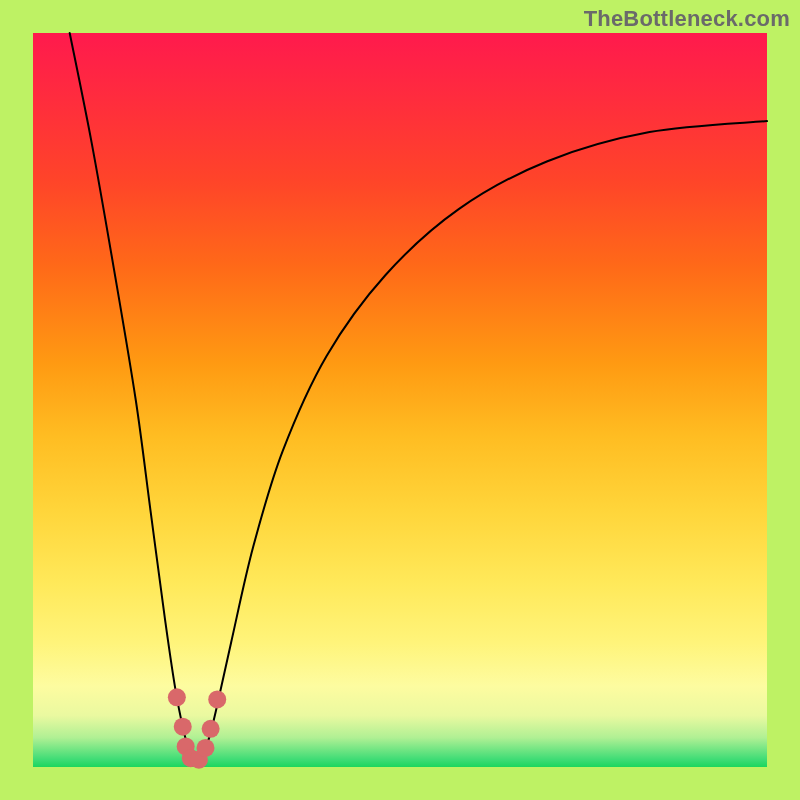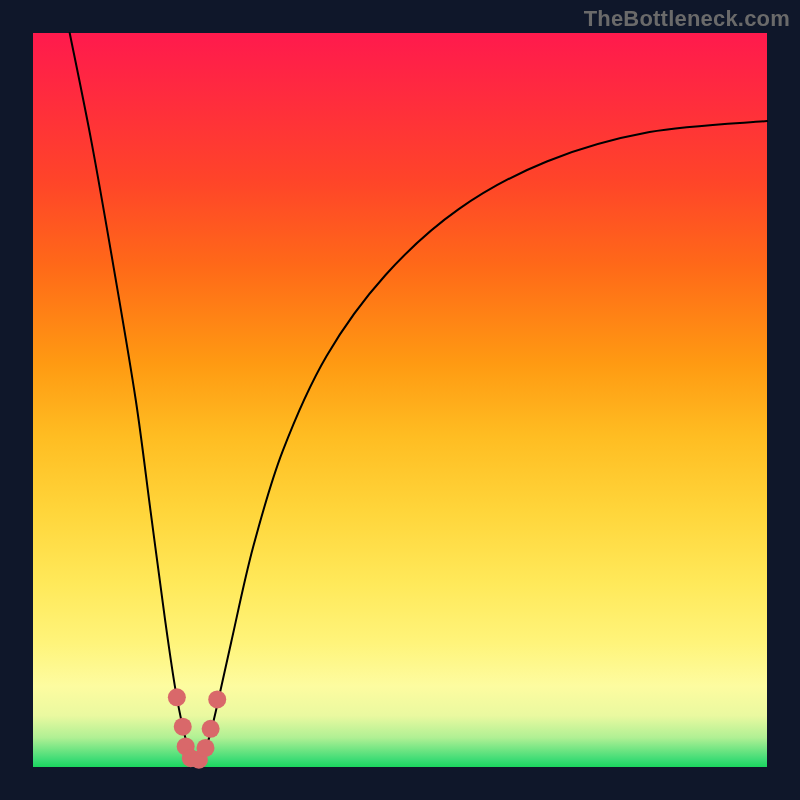--- a/index.html
+++ b/index.html
@@ -1,21 +1,21 @@
 <!DOCTYPE html>
 <html><head>
 <meta charset="utf-8">
 <style>
   * { margin: 0; padding: 0; box-sizing: border-box; }
   body { background: #000; width: 800px; height: 800px; position: relative; overflow: hidden; }
   .frame {
     position: absolute;
     top: 0; left: 0;
     width: 800px; height: 800px;
-    background: #0f172a;
+    background: #bef264;
   }
   .plot-area {
     position: absolute;
     top: 33px;
     left: 33px;
     width: 734px;
     height: 734px;
     background: linear-gradient(
       to bottom,
       #ff1a4d 0%,

